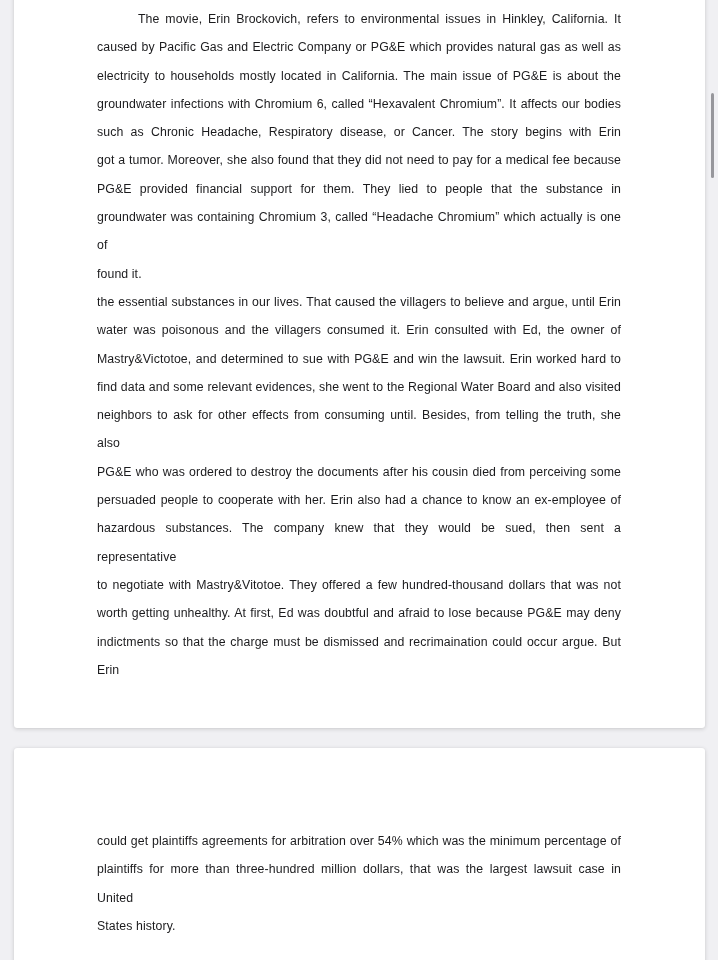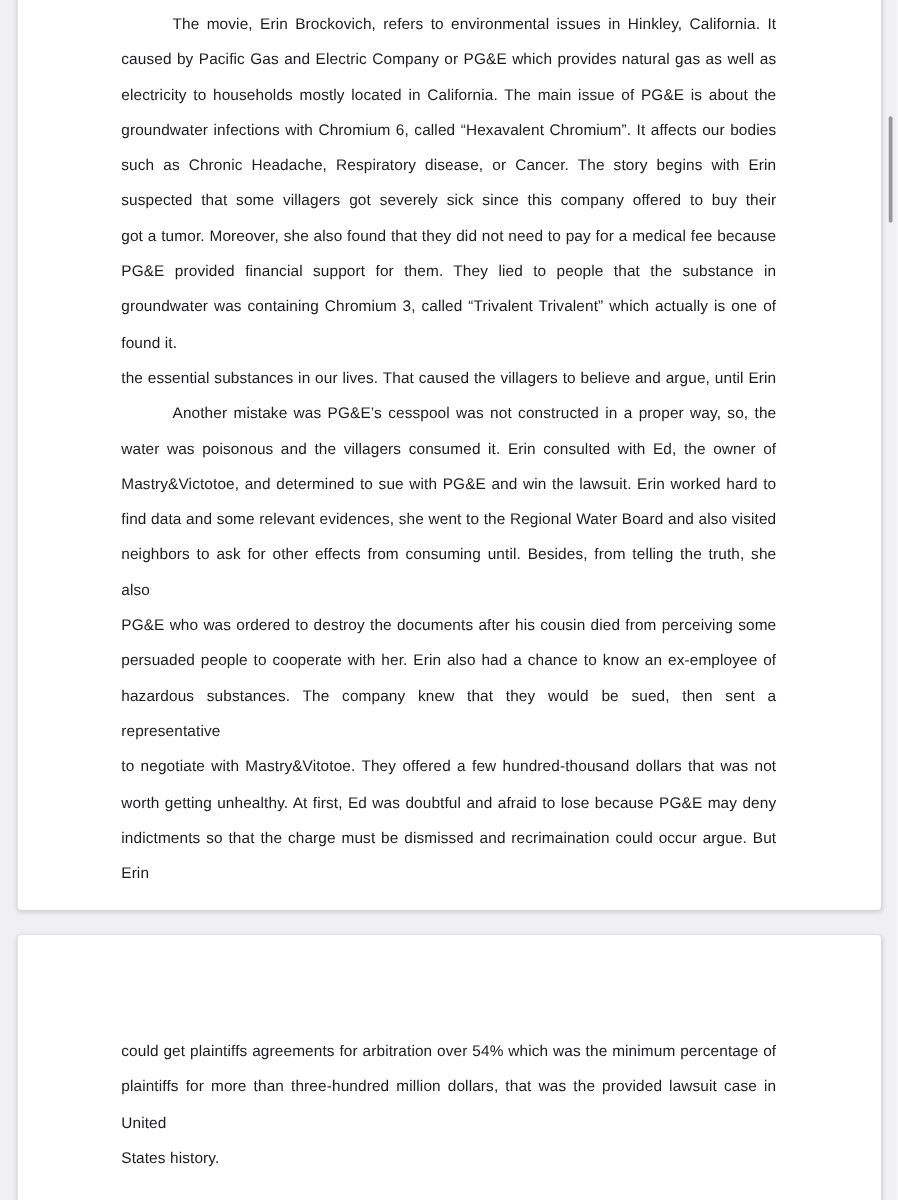--- a/index.html
+++ b/index.html
@@ -48,42 +48,40 @@
 <body>
 
 <div class="viewport">
   <div class="doc-page page-1">
       <div class="paragraph">
         <div class="line indent">The movie, Erin Brockovich, refers to environmental issues in Hinkley, California. It</div>
         <div class="line">caused by Pacific Gas and Electric Company or PG&amp;E which provides natural gas as well as</div>
         <div class="line">electricity to households mostly located in California. The main issue of PG&amp;E is about the</div>
         <div class="line">groundwater infections with Chromium 6, called “Hexavalent Chromium”. It affects our bodies</div>
         <div class="line">such as Chronic Headache, Respiratory disease, or Cancer. The story begins with Erin</div>
-        <div class="line">suspected that some villagers got severely sick since this company offered to buy their</div>
         <div class="line">got a tumor. Moreover, she also found that they did not need to pay for a medical fee because</div>
         <div class="line">PG&amp;E provided financial support for them. They lied to people that the substance in</div>
-        <div class="line">groundwater was containing Chromium 3, called “Trivalent Trivalent” which actually is one of</div>
+        <div class="line">groundwater was containing Chromium 3, called “Headache Chromium” which actually is one of</div>
         <div class="line ragged">found it.</div>
         <div class="line">the essential substances in our lives. That caused the villagers to believe and argue, until Erin</div>
       </div>
       <div class="paragraph">
-        <div class="line indent">Another mistake was PG&amp;E’s cesspool was not constructed in a proper way, so, the</div>
         <div class="line">water was poisonous and the villagers consumed it. Erin consulted with Ed, the owner of</div>
         <div class="line">Mastry&amp;Victotoe, and determined to sue with PG&amp;E and win the lawsuit. Erin worked hard to</div>
         <div class="line">find data and some relevant evidences, she went to the Regional Water Board and also visited</div>
         <div class="line">neighbors to ask for other effects from consuming until. Besides, from telling the truth, she also</div>
         <div class="line">PG&amp;E who was ordered to destroy the documents after his cousin died from perceiving some</div>
         <div class="line">persuaded people to cooperate with her. Erin also had a chance to know an ex-employee of</div>
         <div class="line">hazardous substances.  The company knew that they would be sued, then sent a representative</div>
         <div class="line">to negotiate with Mastry&amp;Vitotoe. They offered a few hundred-thousand dollars that was not</div>
         <div class="line">worth getting unhealthy. At first, Ed was doubtful and afraid to lose because PG&amp;E may deny</div>
         <div class="line">indictments so that the charge must be dismissed and recrimaination could occur argue. But Erin</div>
       </div>
     </div>
   <div class="doc-page page-2">
       <div class="paragraph">
         <div class="line">could get plaintiffs agreements for arbitration over 54% which was the minimum percentage of</div>
-        <div class="line">plaintiffs for more than three-hundred million dollars, that was the provided lawsuit case in United</div>
+        <div class="line">plaintiffs for more than three-hundred million dollars, that was the largest lawsuit case in United</div>
         <div class="line ragged">States history.</div>
       </div>
     </div>
   <div class="scrollbar-thumb"></div>
 </div>
 
 </body></html>

